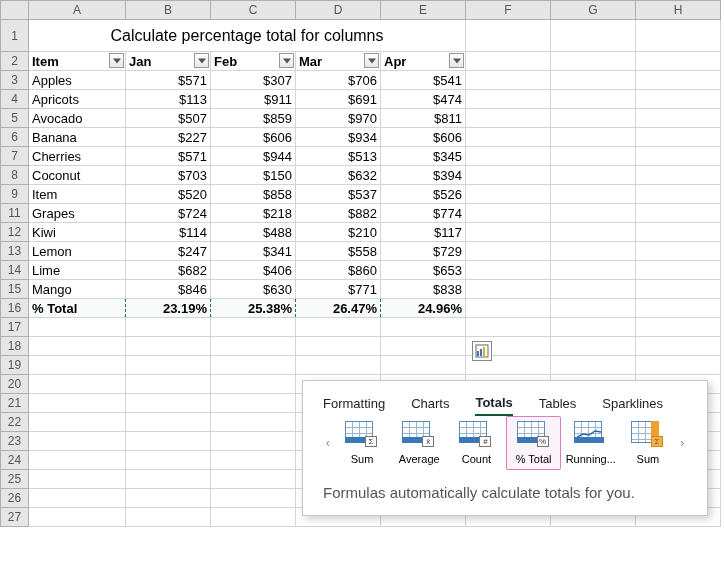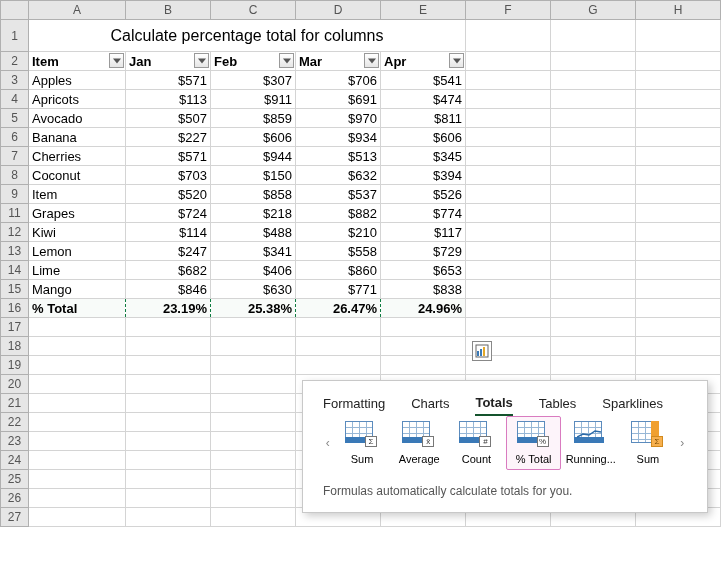--- a/index.html
+++ b/index.html
@@ -126,21 +126,21 @@
     border: 1.5px solid #d97bc0;
     background: #fdf4fa;
   }
   .option .ico {
     width: 34px;
     height: 28px;
     margin: 0 auto 4px auto;
     position: relative;
   }
   .hint {
-    font-size: 12px;
+    font-size: 15px;
     color: #555;
     margin-top: 14px;
   }
   
   .mini {
     width: 28px; height: 22px;
     border: 1px solid #5b8bbd;
     position: absolute;
     background:
       linear-gradient(#fff,#fff);

